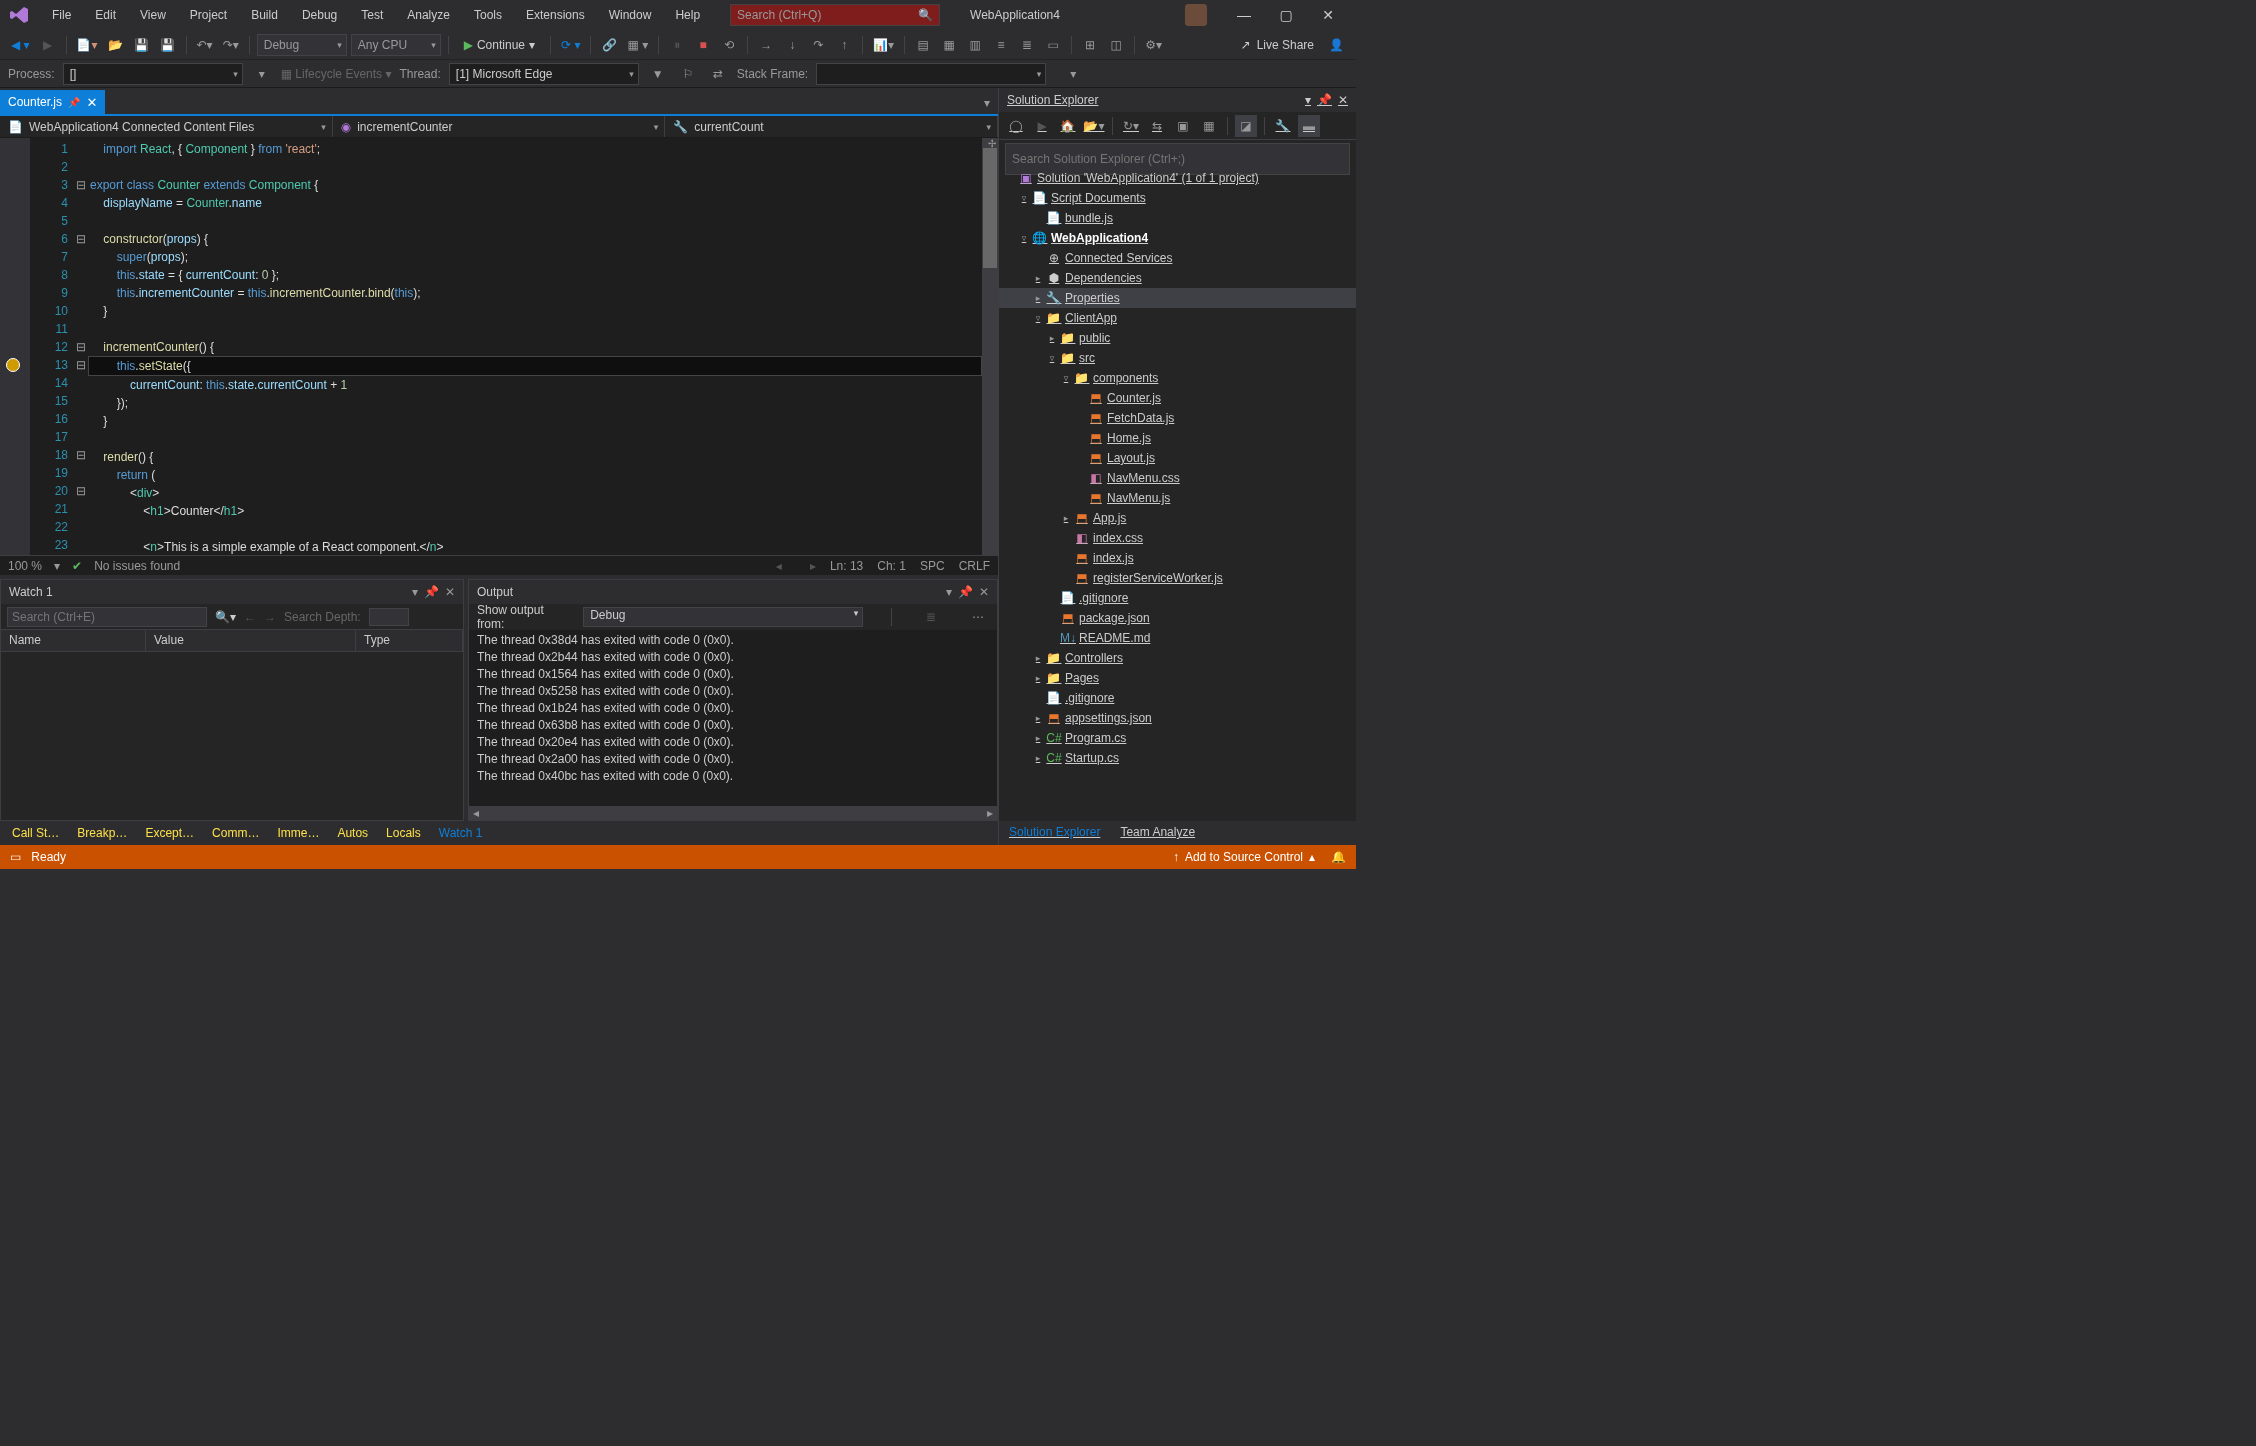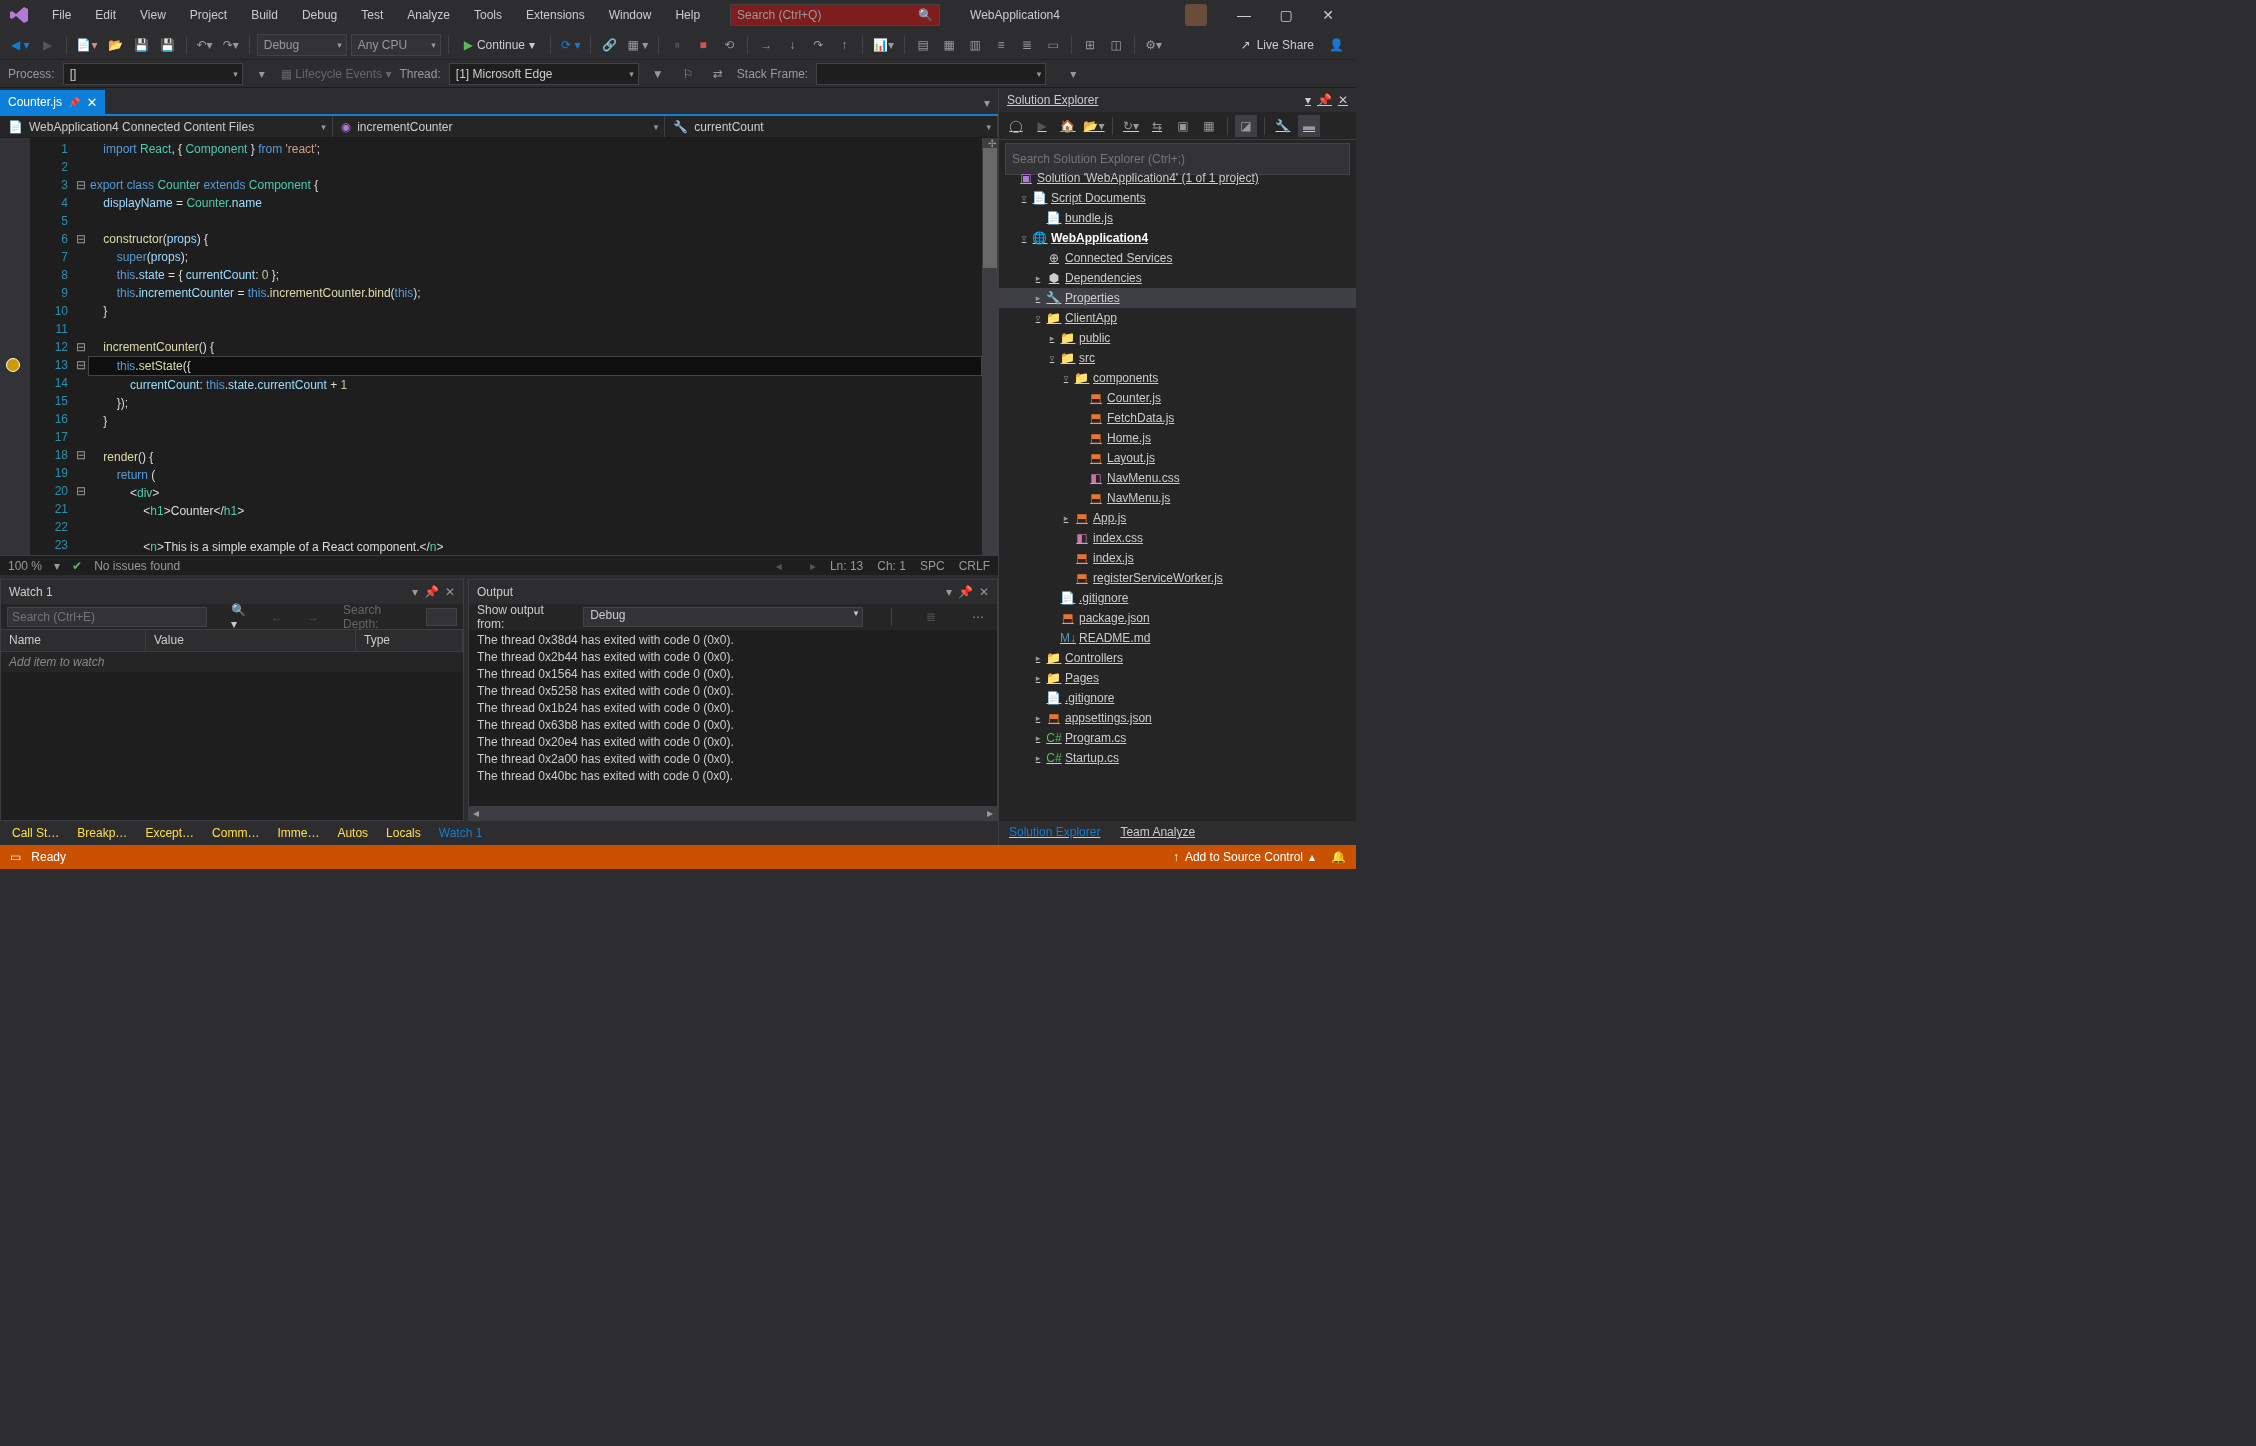--- a/index.html
+++ b/index.html
@@ -56,21 +56,21 @@
 .vthumb{position:absolute;width:14px;left:1px;background:#686868;}
 .statusline{height:20px;background:#1e1e1e;display:flex;align-items:center;padding:0 8px;gap:12px;color:#999;border-top:1px solid #3e3e42;font-size:11px;}
 .statusline .check{color:#5cb85c;}
 .statusline .right{margin-left:auto;display:flex;gap:14px;}
 .bottom-panels{height:246px;display:flex;gap:4px;background:#2d2d30;padding-top:4px;}
 .panel{background:#252526;display:flex;flex-direction:column;border:1px solid #3e3e42;}
 .panel.watch{width:464px;}
 .panel.output{flex:1;}
 .panel-header{height:24px;display:flex;align-items:center;padding:0 8px;background:#2d2d30;color:#ccc;}
 .panel-header .picons{margin-left:auto;display:flex;gap:6px;color:#999;font-size:11px;}
-.watch-search{height:26px;display:flex;align-items:center;padding:0 6px;gap:24px;background:#252526;border-bottom:1px solid #3e3e42;}
+.watch-search{height:26px;display:flex;align-items:center;padding:0 6px;gap:8px;background:#252526;border-bottom:1px solid #3e3e42;}
 .watch-search input{background:#333337;border:1px solid #434346;height:20px;flex:0 0 200px;color:#ccc;padding:0 4px;}
 .watch-cols{height:22px;display:flex;background:#2d2d30;border-bottom:1px solid #3e3e42;}
 .watch-cols div{padding:3px 8px;border-right:1px solid #3e3e42;color:#ccc;}
 .watch-body{flex:1;background:#1e1e1e;}
 .watch-row{padding:3px 8px;color:#888;font-style:italic;background:#252526;}
 .output-toolbar{height:26px;display:flex;align-items:center;padding:0 8px;gap:25px;}
 .output-drop{background:#333337;border:1px solid #434346;height:20px;padding:0 18px 0 6px;min-width:280px;position:relative;color:#ccc;}
 .output-drop::after{content:"▾";position:absolute;right:4px;font-size:9px;}
 .output-body{flex:1;background:#1e1e1e;font-family:Consolas,monospace;font-size:12px;line-height:17px;padding:2px 8px;color:#ccc;overflow:hidden;position:relative;}
 .bottom-tabs{height:24px;background:#2d2d30;display:flex;align-items:center;padding:0 4px;gap:2px;}
@@ -322,23 +322,20 @@
           <span style="color:#555">←</span>
           <span style="color:#555">→</span>
           <span style="color:#666">Search Depth:</span>
           <div style="width:40px;height:18px;background:#333337;border:1px solid #434346"></div>
         </div>
         <div class="watch-cols">
           <div style="width:145px">Name</div>
           <div style="width:210px">Value</div>
           <div style="flex:1">Type</div>
         </div>
-        <div class="watch-body">
-          <div class="watch-row">Add item to watch</div>
-        </div>
       </div>
       <div class="panel output">
         <div class="panel-header">
           <span>Output</span>
           <div class="picons">
               <span>▾</span>
               <span>📌</span>
               <span>✕</span>
             </div>
         </div>

